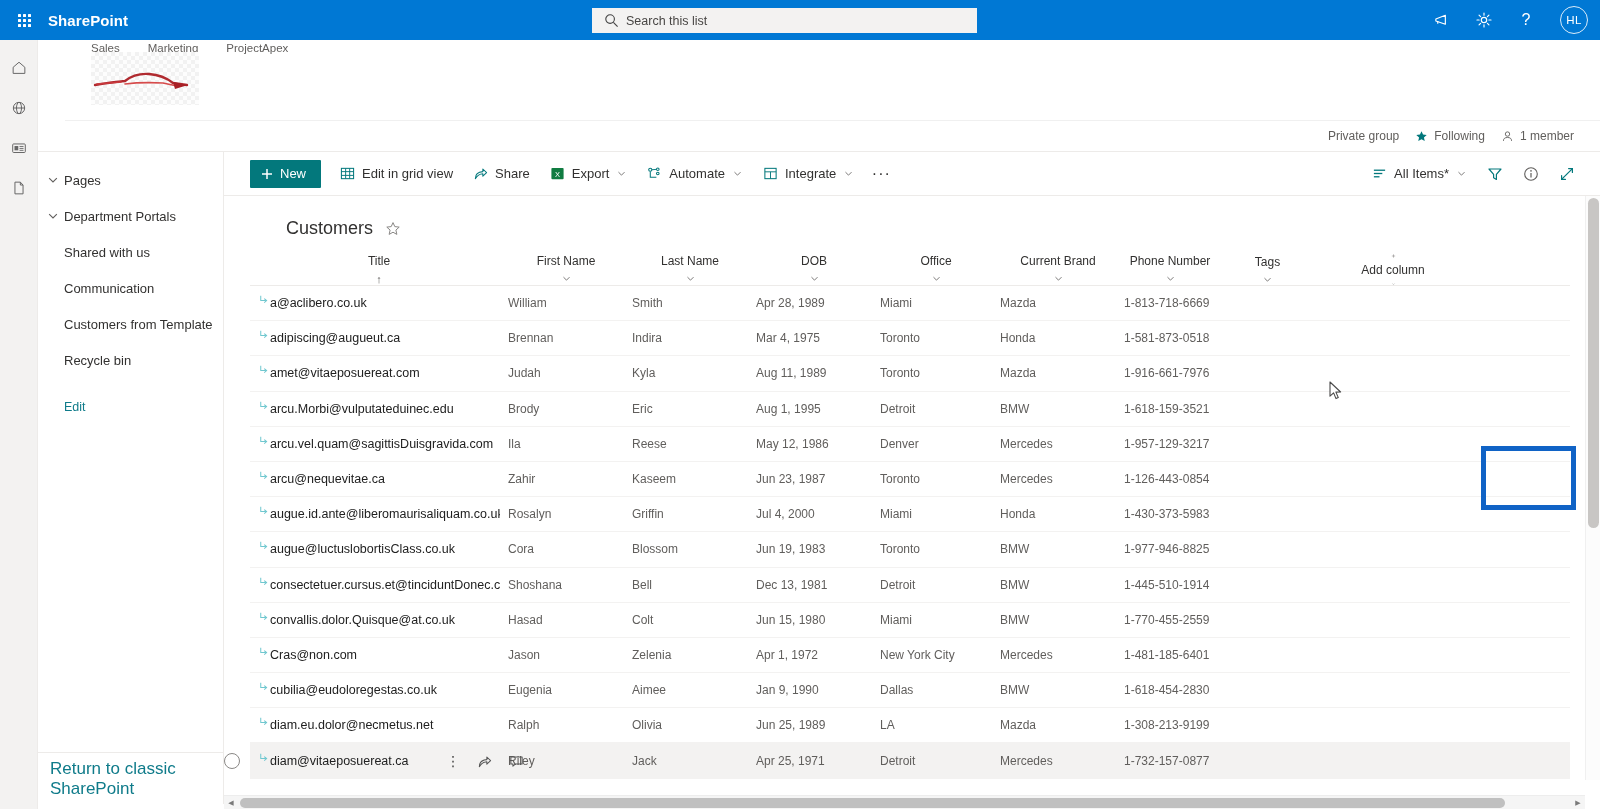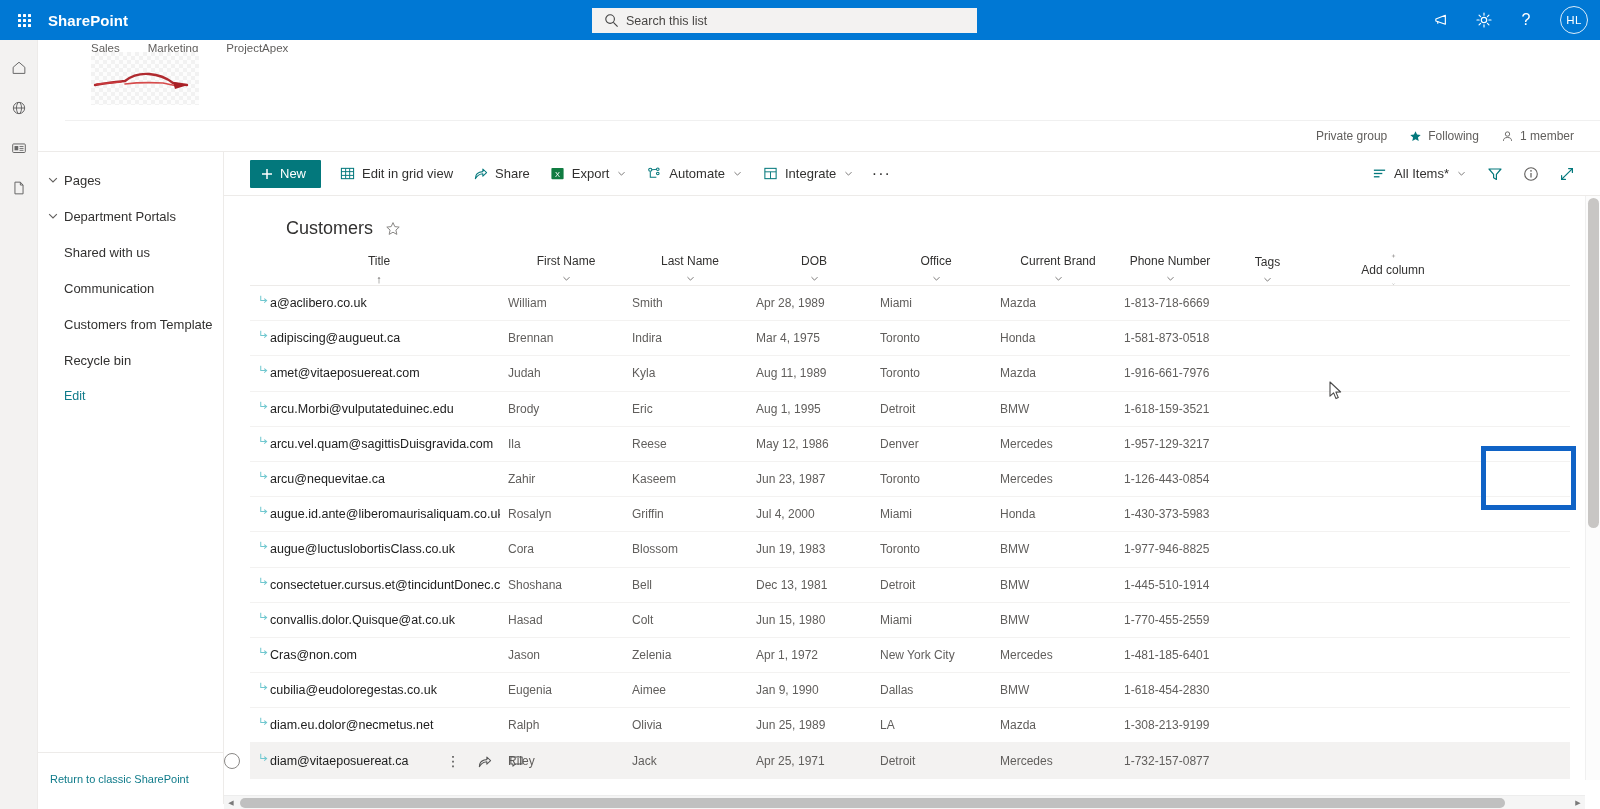--- a/index.html
+++ b/index.html
@@ -88,47 +88,47 @@
     background-color: #fdfdfd;
     overflow: hidden;
   }
   #site-logo svg { position: absolute; left: 0; top: 0; }
 
   
   #group-bar {
     position: absolute; left: 38px; top: 121px; width: 1562px; height: 31px;
     background: #fff; border-bottom: 1px solid #edebe9;
     display: flex; align-items: center; justify-content: flex-end;
-    padding-right: 26px; gap: 22px;
+    padding-right: 26px; gap: 16px;
     font-size: 12px; color: #605e5c; padding-left: 16px;
   }
   #group-bar .gb-item { display: flex; align-items: center; gap: 6px; cursor: pointer; }
   #group-bar .gb-static { cursor: default; }
 
   
   #leftnav {
     position: absolute; left: 38px; top: 152px; width: 186px; height: 605px;
     background: #fff; border-right: 1px solid #edebe9;
     padding-top: 10px;
   }
   .nav-item {
     height: 36px; display: flex; align-items: center;
     font-size: 13px; color: #323130; cursor: pointer; padding-left: 26px;
     position: relative;
   }
   .nav-item .chev {
     position: absolute; left: 8px; top: 50%; transform: translateY(-50%);
     width: 14px; height: 14px;
   }
-  .nav-edit { color: #0f7b8a; font-size: 12.5px; }
+  .nav-edit { color: #0f7b8a; font-size: 12.5px; align-items: flex-end; }
   #classic-link {
     position: absolute; left: 38px; top: 752px; width: 186px; height: 52px;
     background: #fff; border-right: 1px solid #edebe9; border-top: 1px solid #edebe9;
     display: flex; align-items: center; padding-left: 12px;
-    font-size: 11px; color: #0f7b8a; cursor: pointer;
+    font-size: 17px; color: #0f7b8a; cursor: pointer;
   }
 
   
   #cmdbar {
     position: absolute; left: 224px; top: 152px; width: 1376px; height: 44px;
     background: #fff; border-bottom: 1px solid #edebe9;
     display: flex; align-items: center; padding: 0 16px 0 26px;
   }
   #new-btn {
     height: 28px; background: #03787c; color: #fff; border: none;

